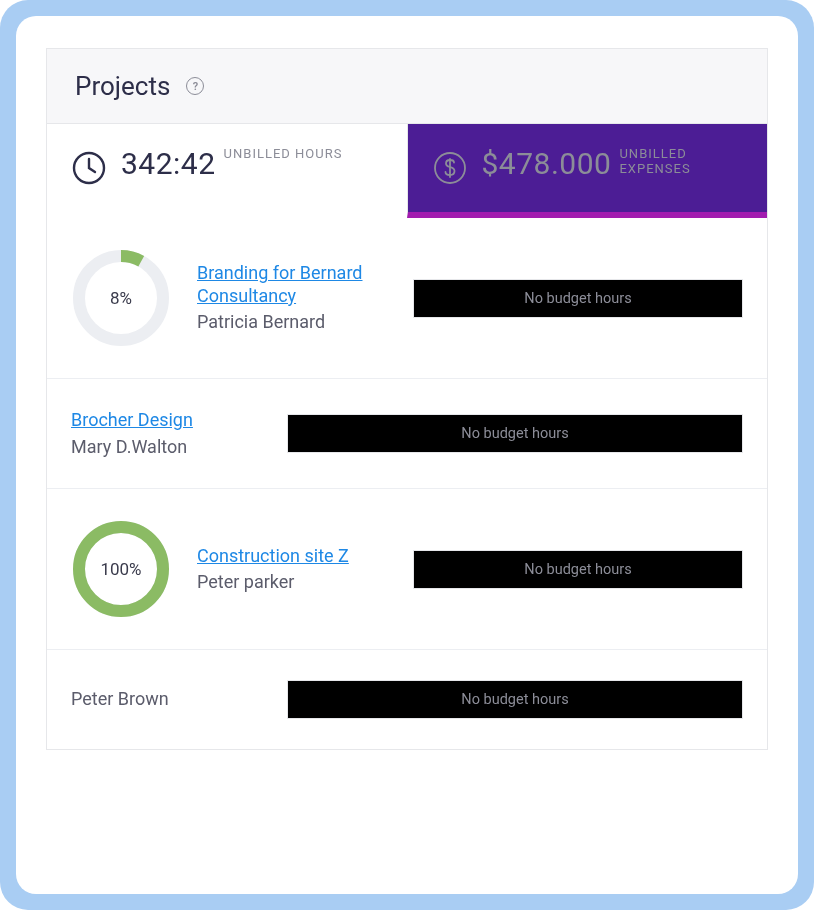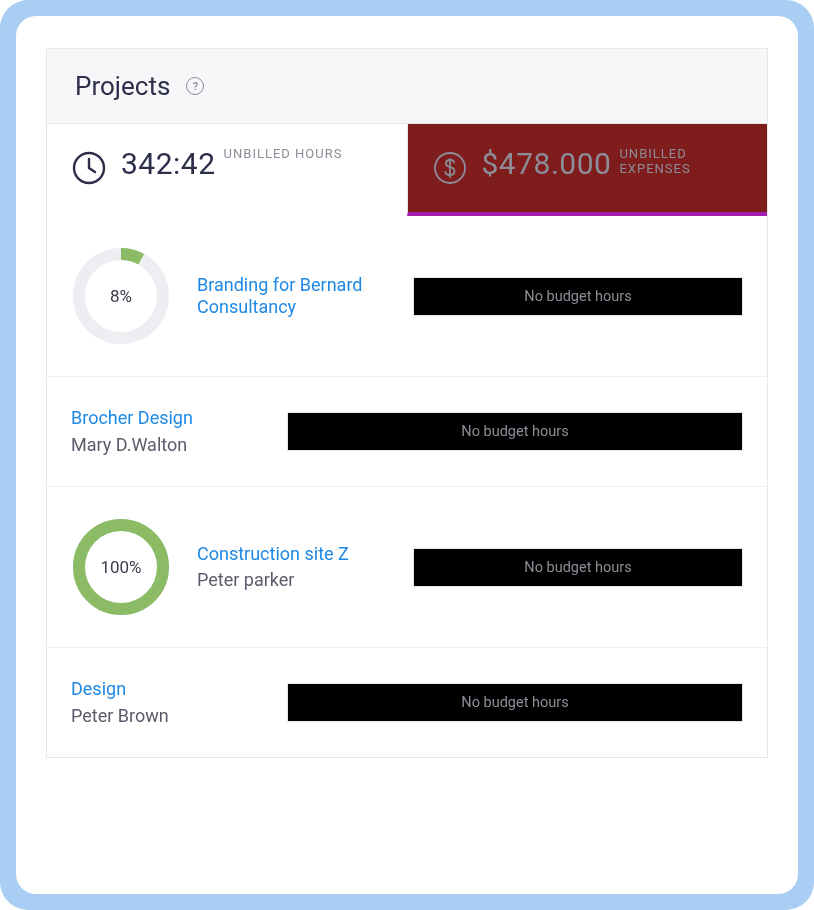--- a/index.html
+++ b/index.html
@@ -58,23 +58,23 @@
     width: 100%;
   }
   .stat-cell {
     flex: 1;
     padding: 22px 24px 26px 24px;
     display: flex;
     align-items: flex-start;
     gap: 14px;
   }
   .stat-cell.right {
-    background: #7f1d1d;
+    background: #4c1d95;
     border-left: 1px solid #e6e7ea;
-    border-bottom: 4px solid #a21caf;
+    border-bottom: 6px solid #a21caf;
   }
   .stat-icon {
     width: 36px;
     height: 36px;
     flex: 0 0 auto;
     margin-top: 4px;
   }
   .stat-icon svg { width: 100%; height: 100%; display:block; }
   .stat-text { display: flex; gap: 8px; }
   .stat-value {
@@ -120,20 +120,21 @@
     display: flex;
     flex-direction: column;
     gap: 4px;
     min-width: 0;
   }
   .project-name {
     color: #1e88e5;
     font-size: 18px;
     line-height: 1.25;
     cursor: pointer;
+    text-decoration: underline;
   }
   .project-client {
     color: #5b5c6b;
     font-size: 18px;
     line-height: 1.25;
   }
   .budget-box {
     flex: 1;
     border: 1px solid #e6e7ea;
     padding: 10px 8px;
@@ -185,20 +186,21 @@
 
       <div class="projects-list" id="projects-list">
 
       <div class="project-row">
             <div class="donut"><svg viewBox="0 0 100 100">
                 <circle cx="50" cy="50" r="42" fill="none" stroke="#eceef2" stroke-width="12"></circle>
                 <circle cx="50" cy="50" r="42" fill="none" stroke="#8bbb64" stroke-width="12" stroke-dasharray="263.89" stroke-dashoffset="242.78"></circle>
               </svg><div class="donut-label">8%</div></div>
             <div class="project-info">
               <a class="project-name">Branding for Bernard Consultancy</a>
+              <div class="project-client">Patricia Bernard</div>
             </div>
             <div class="budget-box">No budget hours</div>
           </div>
           <div class="project-row">
             <div class="project-info">
               <a class="project-name">Brocher Design</a>
               <div class="project-client">Mary D.Walton</div>
             </div>
             <div class="budget-box">No budget hours</div>
           </div>
@@ -208,21 +210,20 @@
                 <circle cx="50" cy="50" r="42" fill="none" stroke="#8bbb64" stroke-width="12" stroke-dasharray="263.89" stroke-dashoffset="0.00"></circle>
               </svg><div class="donut-label">100%</div></div>
             <div class="project-info">
               <a class="project-name">Construction site Z</a>
               <div class="project-client">Peter parker</div>
             </div>
             <div class="budget-box">No budget hours</div>
           </div>
           <div class="project-row">
             <div class="project-info">
-              <a class="project-name">Design</a>
               <div class="project-client">Peter Brown</div>
             </div>
             <div class="budget-box">No budget hours</div>
           </div>
         </div>
 
     </div>
   </div>
 </div>
 

